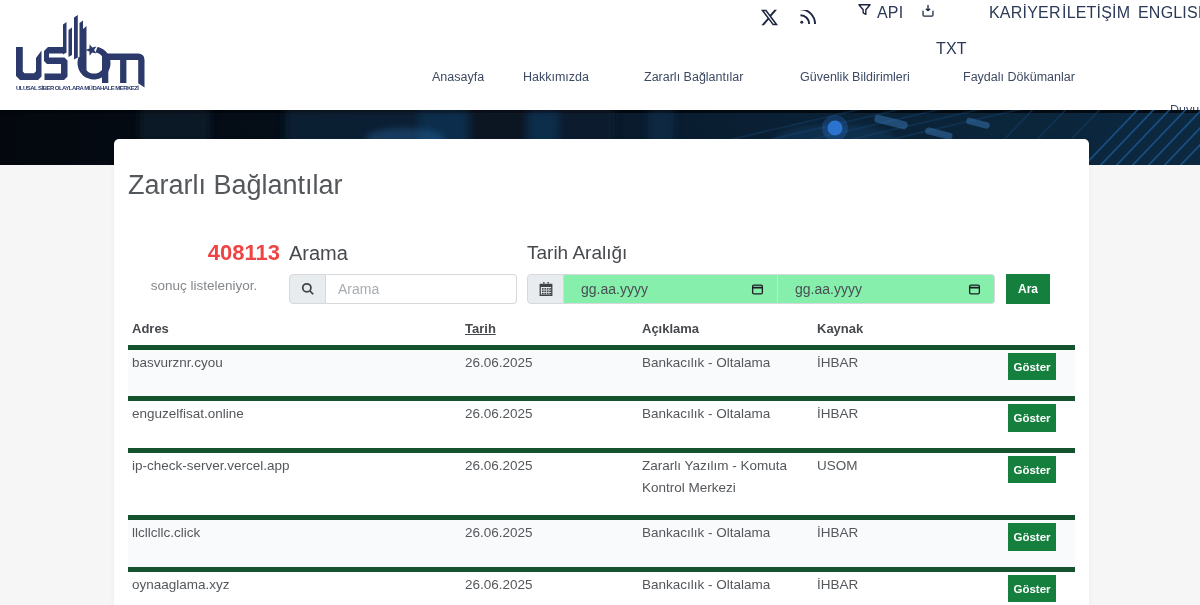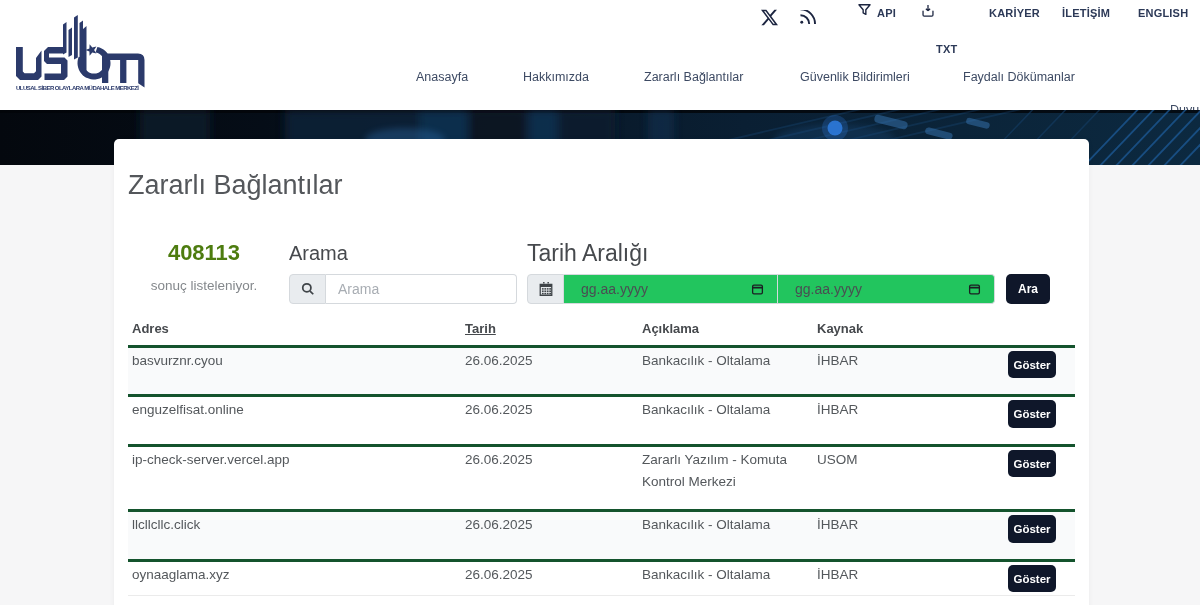--- a/index.html
+++ b/index.html
@@ -4,58 +4,58 @@
 <title>USOM - Zararlı Bağlantılar</title>
 <style>
 * { margin:0; padding:0; box-sizing:border-box; }
 html,body { width:1200px; height:605px; overflow:hidden; }
 body { font-family:"Liberation Sans", sans-serif; background:#f6f6f7; }
 
 
 .header { position:relative; width:1200px; height:110px; background:#ffffff; }
 .logo { position:absolute; left:15px; top:8px; }
 
-.topbar a { position:absolute; text-decoration:none; color:#2c3957; font-size:11px; letter-spacing:.2px; top:5px; line-height:16px;font-weight:bold; }
+.topbar a { position:absolute; text-decoration:none; color:#2c3957; font-size:16px; letter-spacing:.2px; top:5px; line-height:16px; }
 .topbar svg { display:block; position:absolute; }
 .topbar a.soc { position:absolute; top:9px; }
 .topbar a.soc svg { position:static; }
 
 .mainnav a { position:absolute; text-decoration:none; color:#3d4a63; font-size:12.5px; top:70px; line-height:14px; }
 
 
 .banner { position:relative; width:1200px; height:55px; overflow:hidden; background:#071422; }
 .banner svg { display:block; }
 
 
 .card { position:relative; width:975px; margin-left:114px; margin-top:-26px; background:#ffffff; border-radius:5px 5px 0 0; box-shadow:0 0 5px rgba(0,0,0,.05); padding:30px 14px 20px 14px; min-height:500px; }
 .card h1 { font-size:27px; font-weight:normal; color:#54575b; margin:0 0 40px 0; line-height:1.2; }
 
 .filters { display:flex; }
 .f-col1 { width:152px; text-align:center; }
-.f-count { font-size:22px; font-weight:bold; color:#4d7c0f; line-height:24px; }
+.f-count { font-size:22px; font-weight:bold; color:#ef4444; line-height:24px;text-align:right; }
 .f-sub { font-size:13.5px; color:#84888c; margin-top:13px; line-height:16px; }
 .f-col2 { width:228px; margin-left:9px; }
 .f-col3 { width:469px; margin-left:10px; }
 .f-col4 { margin-left:10px; }
 .f-label { font-size:20px; color:#46494d; line-height:24px; }
 .igroup { display:flex; margin-top:9px; height:30px; }
 .iaddon { width:37px; background:#e9ecef; border:1px solid #d5d9dd; border-radius:4px 0 0 4px; display:flex; align-items:center; justify-content:center; color:#3f4448; flex:none; }
 .itext { flex:1; min-width:0; border:1px solid #d5d9dd; border-left:none; border-radius:0 4px 4px 0; font-size:14px; padding:0 12px; color:#4a4e52; font-family:"Liberation Sans", sans-serif; outline:none; }
 .itext::placeholder { color:#a8adb3; }
-.idate { border:1px solid #d5d9dd; border-left:none; font-size:14px; color:#4a4e52; display:flex; align-items:center; justify-content:space-between; background:#22c55e; padding:0 13.5px 0 17px; flex:none; }
+.idate { border:1px solid #d5d9dd; border-left:none; font-size:14px; color:#4a4e52; display:flex; align-items:center; justify-content:space-between; background:#86efac; padding:0 13.5px 0 17px; flex:none; }
 .id1 { width:214px; }
 .id2 { width:217px; border-radius:0 4px 4px 0; }
-.btn { display:inline-block; background:#0f172a; color:#fff; border:none; border-radius:5px; font-family:"Liberation Sans", sans-serif; cursor:pointer; }
+.btn { display:inline-block; background:#15803d; color:#fff; border:none; border-radius:0; font-family:"Liberation Sans", sans-serif; cursor:pointer; }
 .btn-ara { width:44px; height:30px; font-size:12px; font-weight:bold; margin-top:33px; }
 
 
 table { border-collapse:collapse; table-layout:fixed; width:947px; margin-top:10.5px; }
 th, td { vertical-align:top; text-align:left;margin-top:16px; }
 th { color:#46494d; font-size:13px; border-bottom:2px solid #d2d5d8; padding:4px 4px 6px 4px; line-height:20px; }
-td { color:#54585c; font-size:13.5px; border-top:3px solid #14532d; line-height:22.25px; padding:2px 4px 16px 4px; }
+td { color:#54585c; font-size:13.5px; border-top:5px solid #14532d; line-height:22.25px; padding:2px 4px 16px 4px; }
 tr.alt td { background:#f9fafb; }
 tr.last td { border-bottom:1px solid #ebebeb; padding-bottom:3px; }
 .c1 { width:333px; } .c2 { width:177px;text-decoration:underline; } .c3 { width:175px; } .c4 { width:176px; } .c5 { width:86px; }
 .btn-goster { width:48px; height:27.5px; font-size:11.5px; font-weight:bold; float:right; margin:1px 15px 0 0; }
 </style>
 </head>
 <body>
 
 <div class="header">
   <div class="logo">
@@ -97,21 +97,21 @@
         <path d="M3.5 13v6.5a2 2 0 0 0 2 2h13a2 2 0 0 0 2-2V13" stroke-linecap="round"></path>
       </svg>
     <a href="#" style="left:877px;">API</a>
     <a href="#" style="left:936px;margin-top:36px;">TXT</a>
     <a href="#" style="left:989px;">KARİYER</a>
     <a href="#" style="left:1062px;">İLETİŞİM</a>
     <a href="#" style="left:1138px;">ENGLISH</a>
   </div>
 
   <div class="mainnav">
-    <a href="#" style="left:416px;">Anasayfa</a>
+    <a href="#" style="left:432px;">Anasayfa</a>
     <a href="#" style="left:523px;">Hakkımızda</a>
     <a href="#" style="left:644px;">Zararlı Bağlantılar</a>
     <a href="#" style="left:800px;">Güvenlik Bildirimleri</a>
     <a href="#" style="left:963px;">Faydalı Dökümanlar</a>
     <a href="#" style="left:1170px;margin-top:33px;">Duyurular</a>
   </div>
 </div>
 
 <div class="banner">
   <svg width="1200" height="55" viewBox="0 0 1200 55" preserveAspectRatio="none">
@@ -188,21 +188,21 @@
         <span class="iaddon">
             <svg width="14" height="14" viewBox="0 0 24 24" fill="none" stroke="#3f4448" stroke-width="3">
               <circle cx="10" cy="10" r="7"></circle>
               <line x1="15.5" y1="15.5" x2="21" y2="21"></line>
             </svg>
           </span>
         <input class="itext" type="text" placeholder="Arama" style="">
       </div>
     </div>
     <div class="f-col3">
-      <div class="f-label" style="font-size:23px;">Tarih Aralığı</div>
+      <div class="f-label" style="font-size:19px;">Tarih Aralığı</div>
       <div class="igroup">
         <span class="iaddon">
             <svg width="14" height="14" viewBox="0 0 24 24" fill="#3f4448">
               <path d="M7 0h2.5v2.5H7zM14.5 0H17v2.5h-2.5z"></path>
               <path d="M1 3h22v21H1zM3.2 8.5h17.6v13H3.2z" fill-rule="evenodd"></path>
               <rect x="5" y="10.5" width="3" height="2.6"></rect>
               <rect x="9.2" y="10.5" width="3" height="2.6"></rect>
               <rect x="13.4" y="10.5" width="3" height="2.6"></rect>
               <rect x="17.6" y="10.5" width="3" height="2.6"></rect>
               <rect x="5" y="14.5" width="3" height="2.6"></rect>

